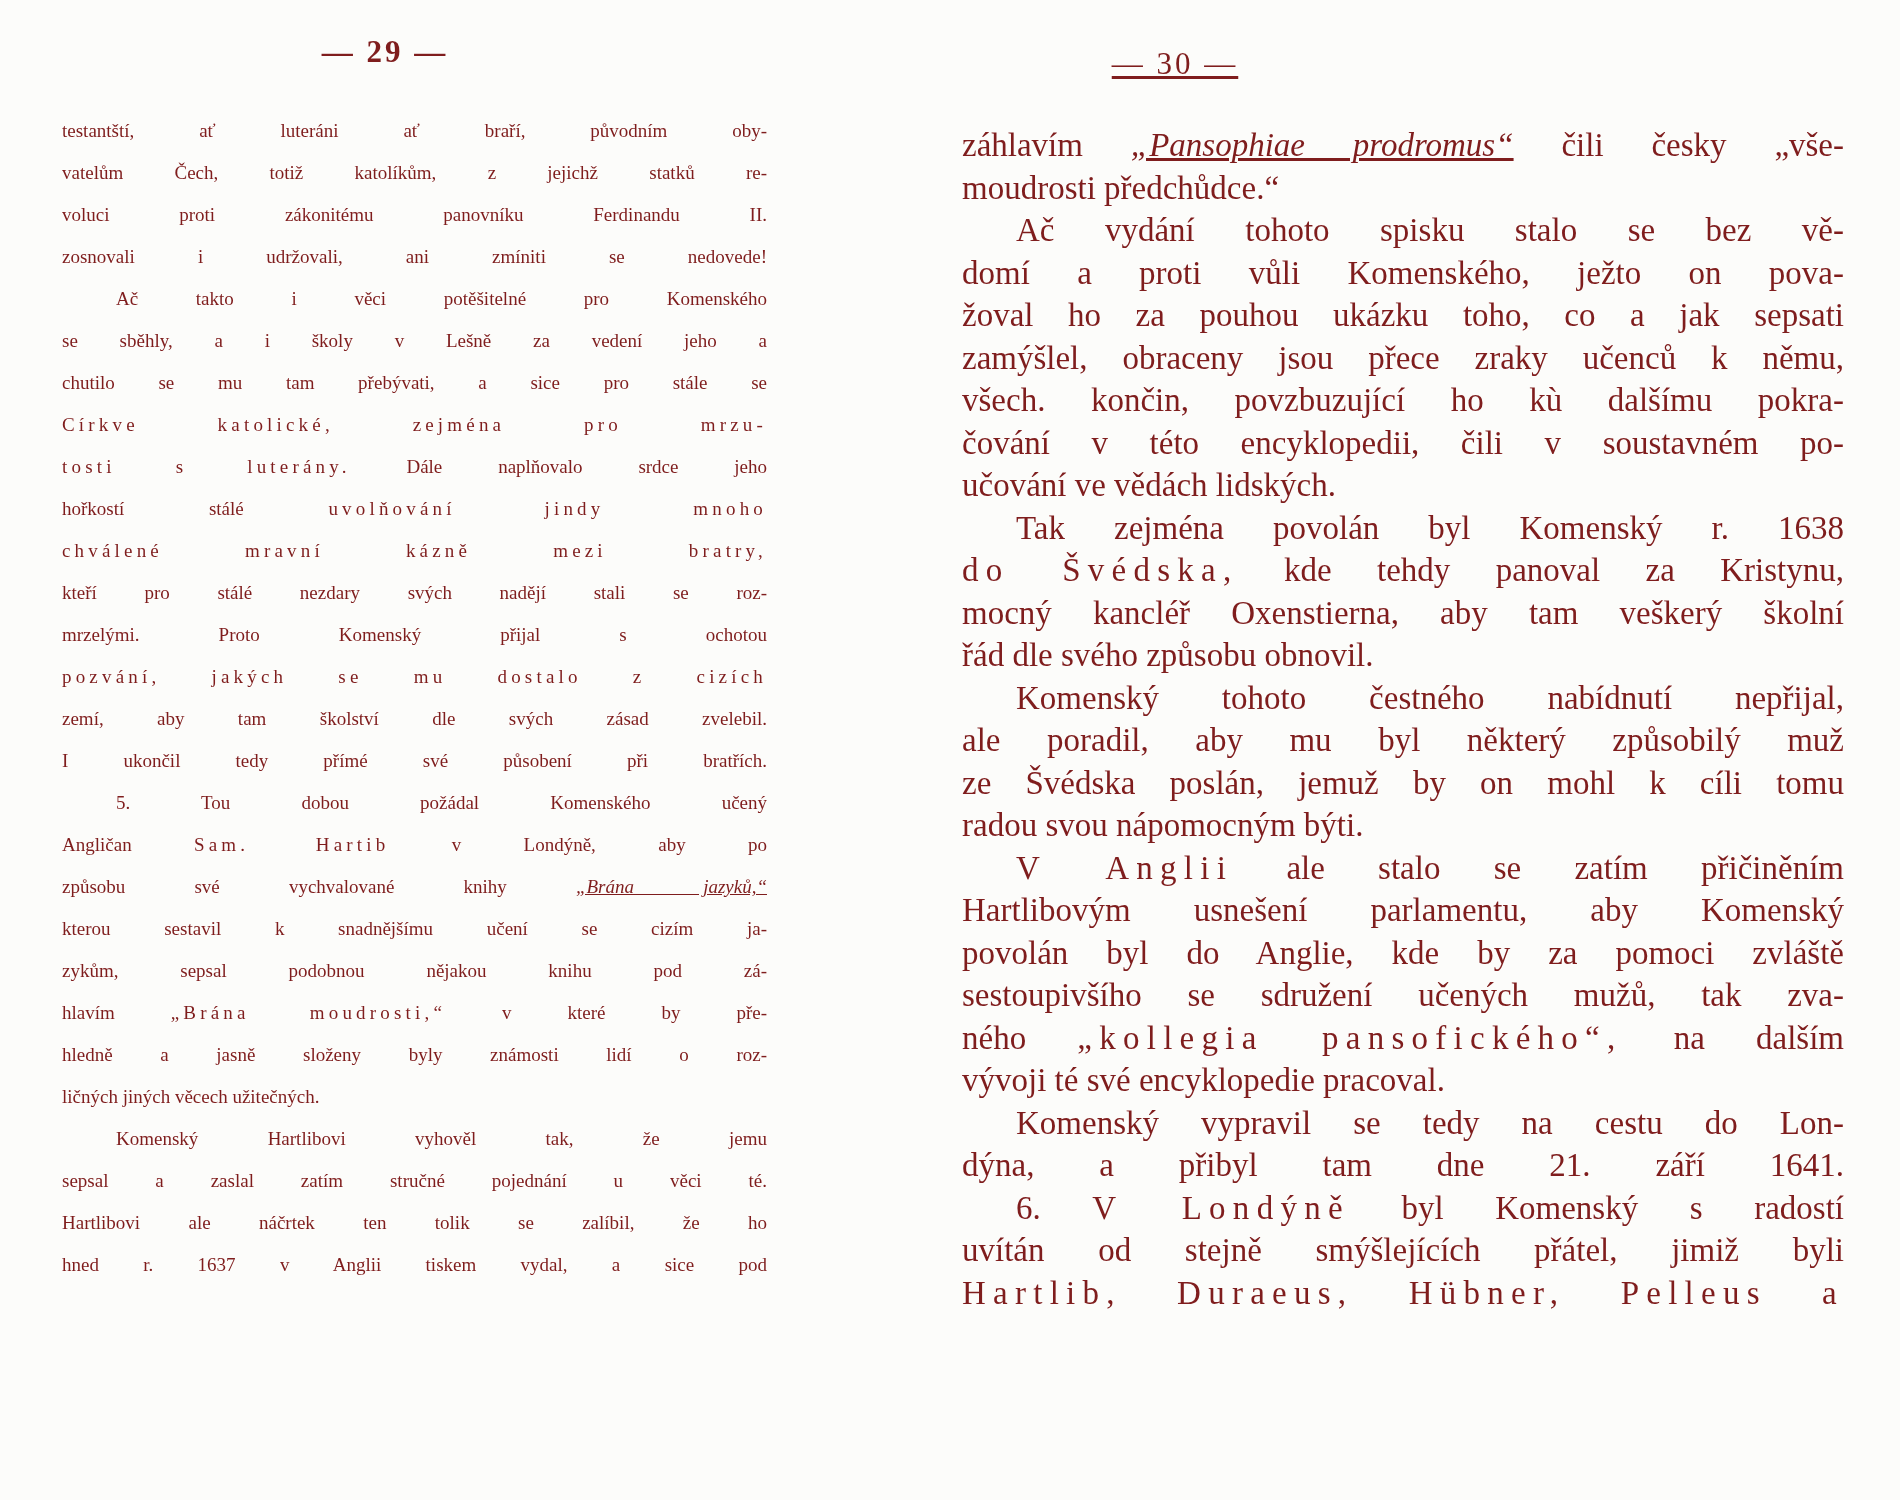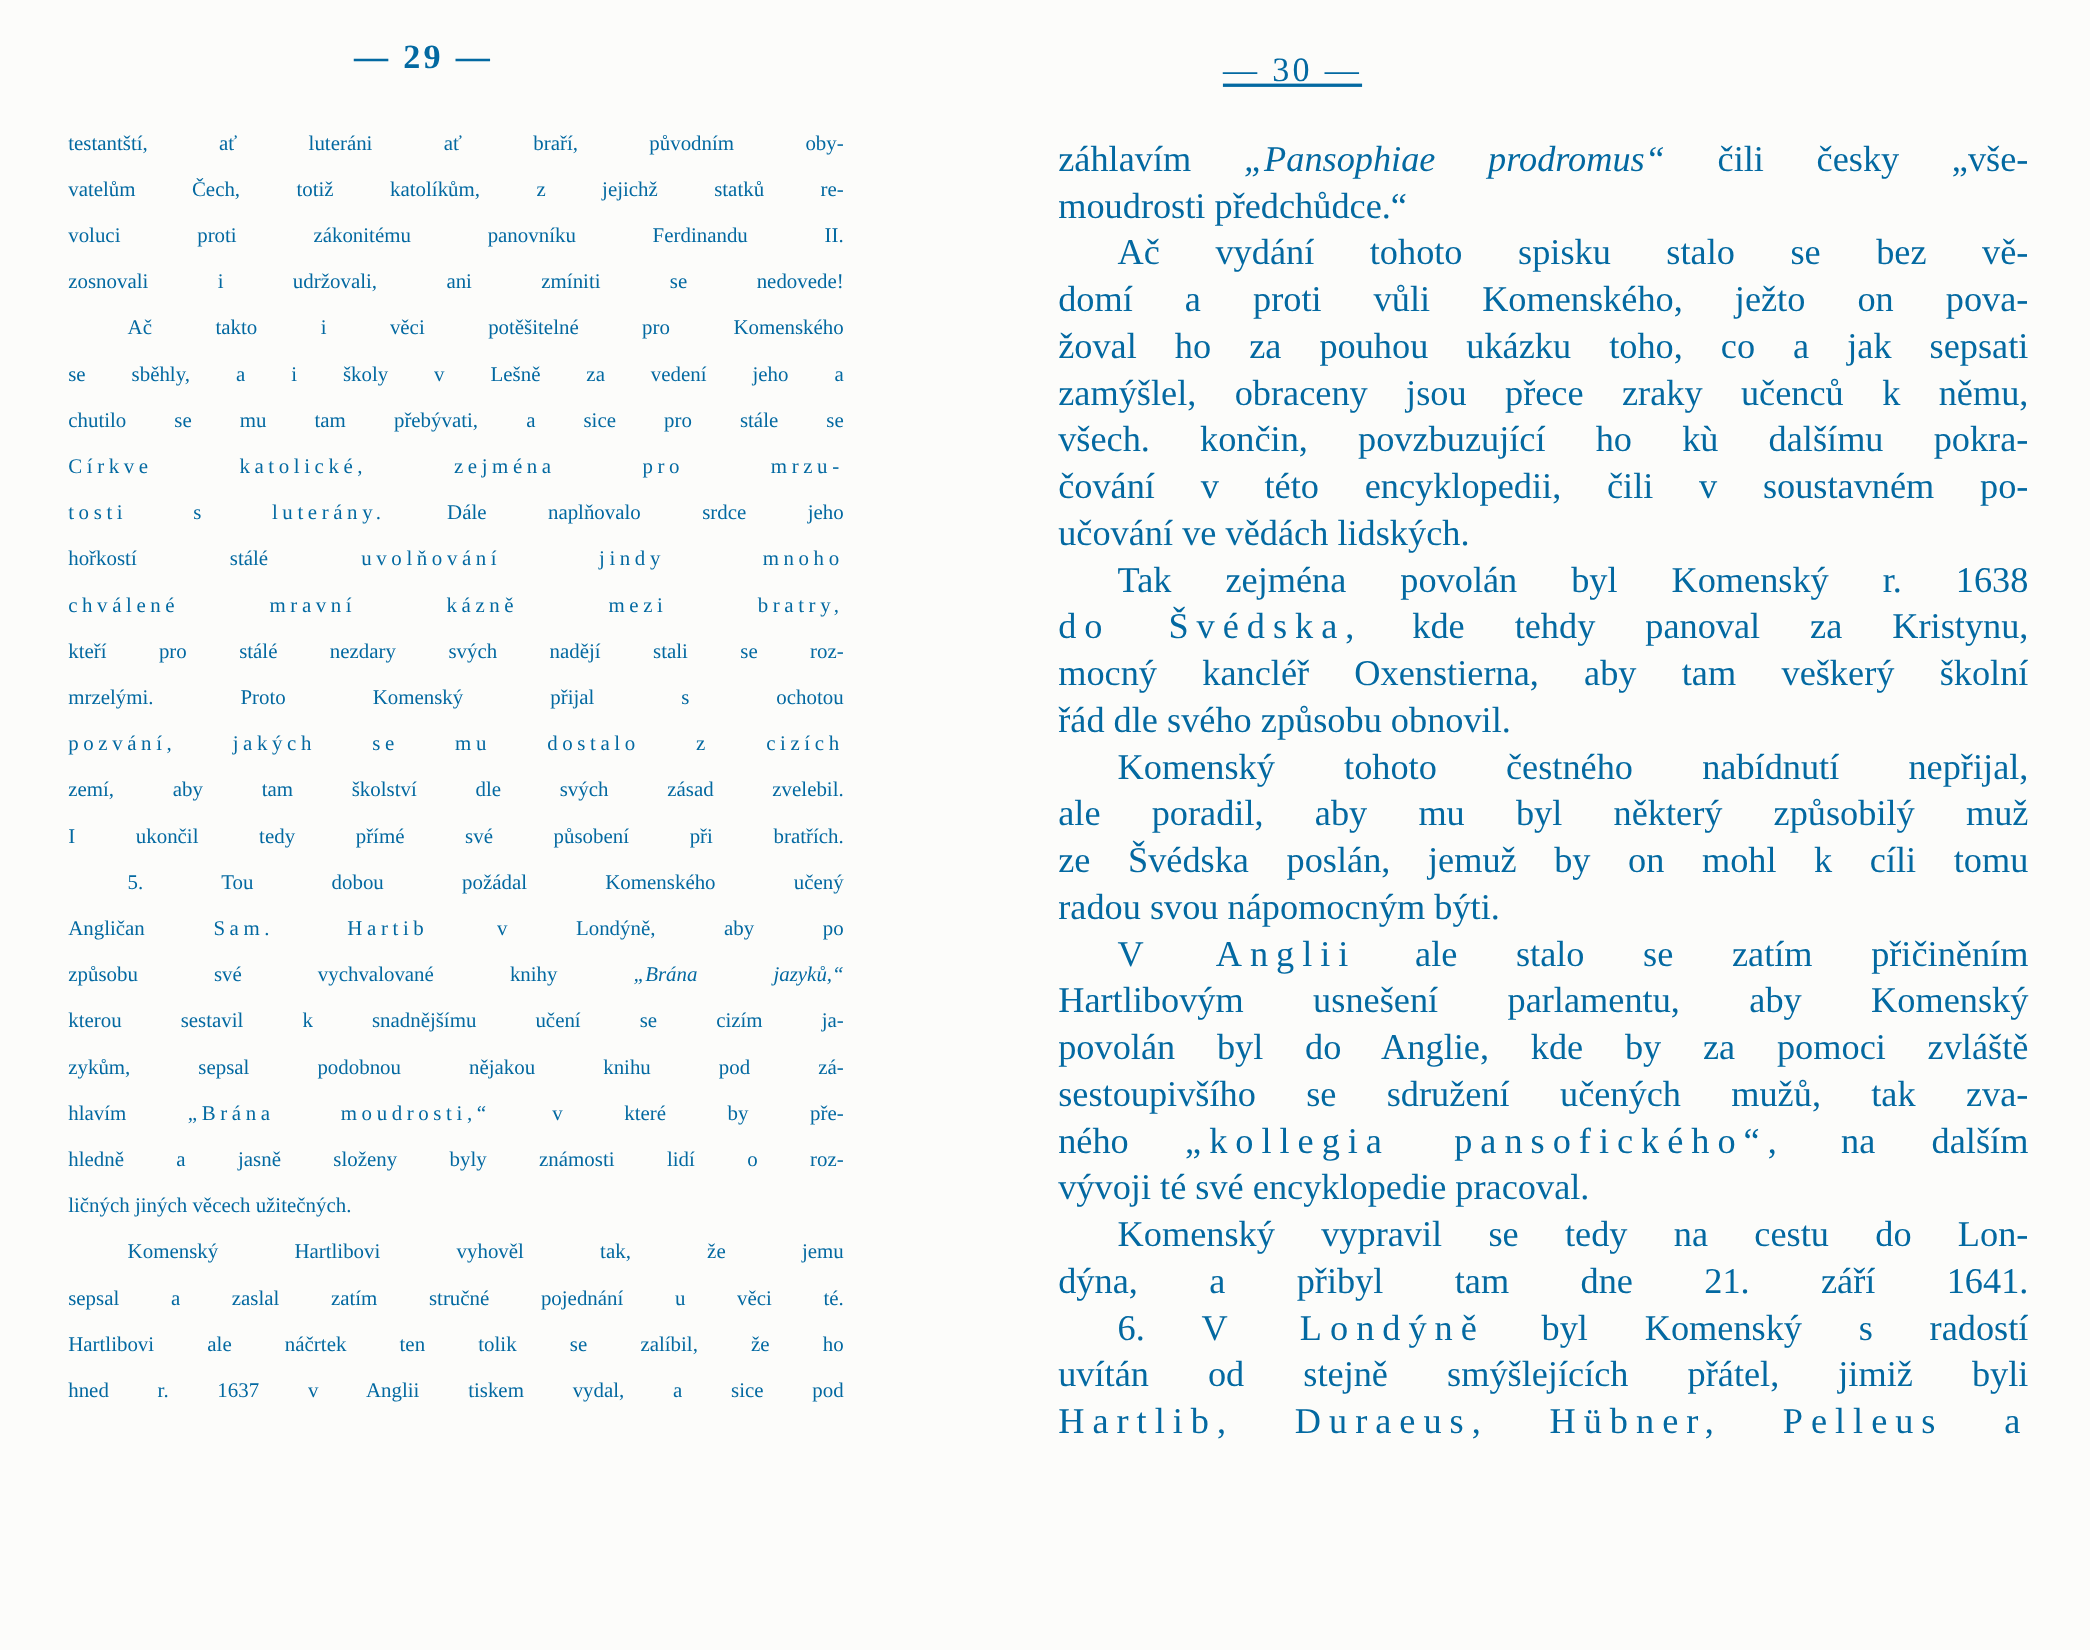--- a/index.html
+++ b/index.html
@@ -1,41 +1,41 @@
 <!DOCTYPE html>
 <html><head>
 <meta charset="utf-8">
 <style>
   html, body { margin: 0; padding: 0; background: #e8e8e6; }
   .scan {
     position: relative;
     width: 1900px;
     height: 1500px;
     background: #fcfcfa;
-    color: #0369a1;
+    color: #7f1d1d;
     font-family: "Liberation Serif", "DejaVu Serif", serif;
     overflow: hidden;
   }
   .page-header {
     position: absolute;
     text-align: center;
     font-size: 31px;
     letter-spacing: 3px;
     white-space: nowrap;
   }
   .page-header.h29 { left: 295px; top: 34px; width: 180px; font-weight: bold; }
   .page-header.h30 { left: 1090px; top: 46px; width: 170px; text-decoration: underline; }
   .col { position: absolute; }
   .col-left  { left: 62px;  top: 110px; width: 705px; font-size: 19px; line-height: 42px; }
   .col-right { left: 962px; top: 124px; width: 882px; font-size: 33px; line-height: 42.5px; }
   .line { text-align: justify; text-align-last: justify; }
   .line.end { text-align-last: left; }
   .line.indent { text-indent: 54px; }
   .sp { letter-spacing: 0.22em; }
-  .i  { font-style: italic; }
+  .i  { font-style: italic; text-decoration: underline; }
 </style>
 </head>
 <body>
 
 <div class="scan">
   <div class="page-header h29">— 29 —</div>
   <div class="page-header h30">— 30 —</div>
 
   <div class="col col-left">
       <div class="line"><span>testantští, ať luteráni ať braří, původním oby-</span></div>

